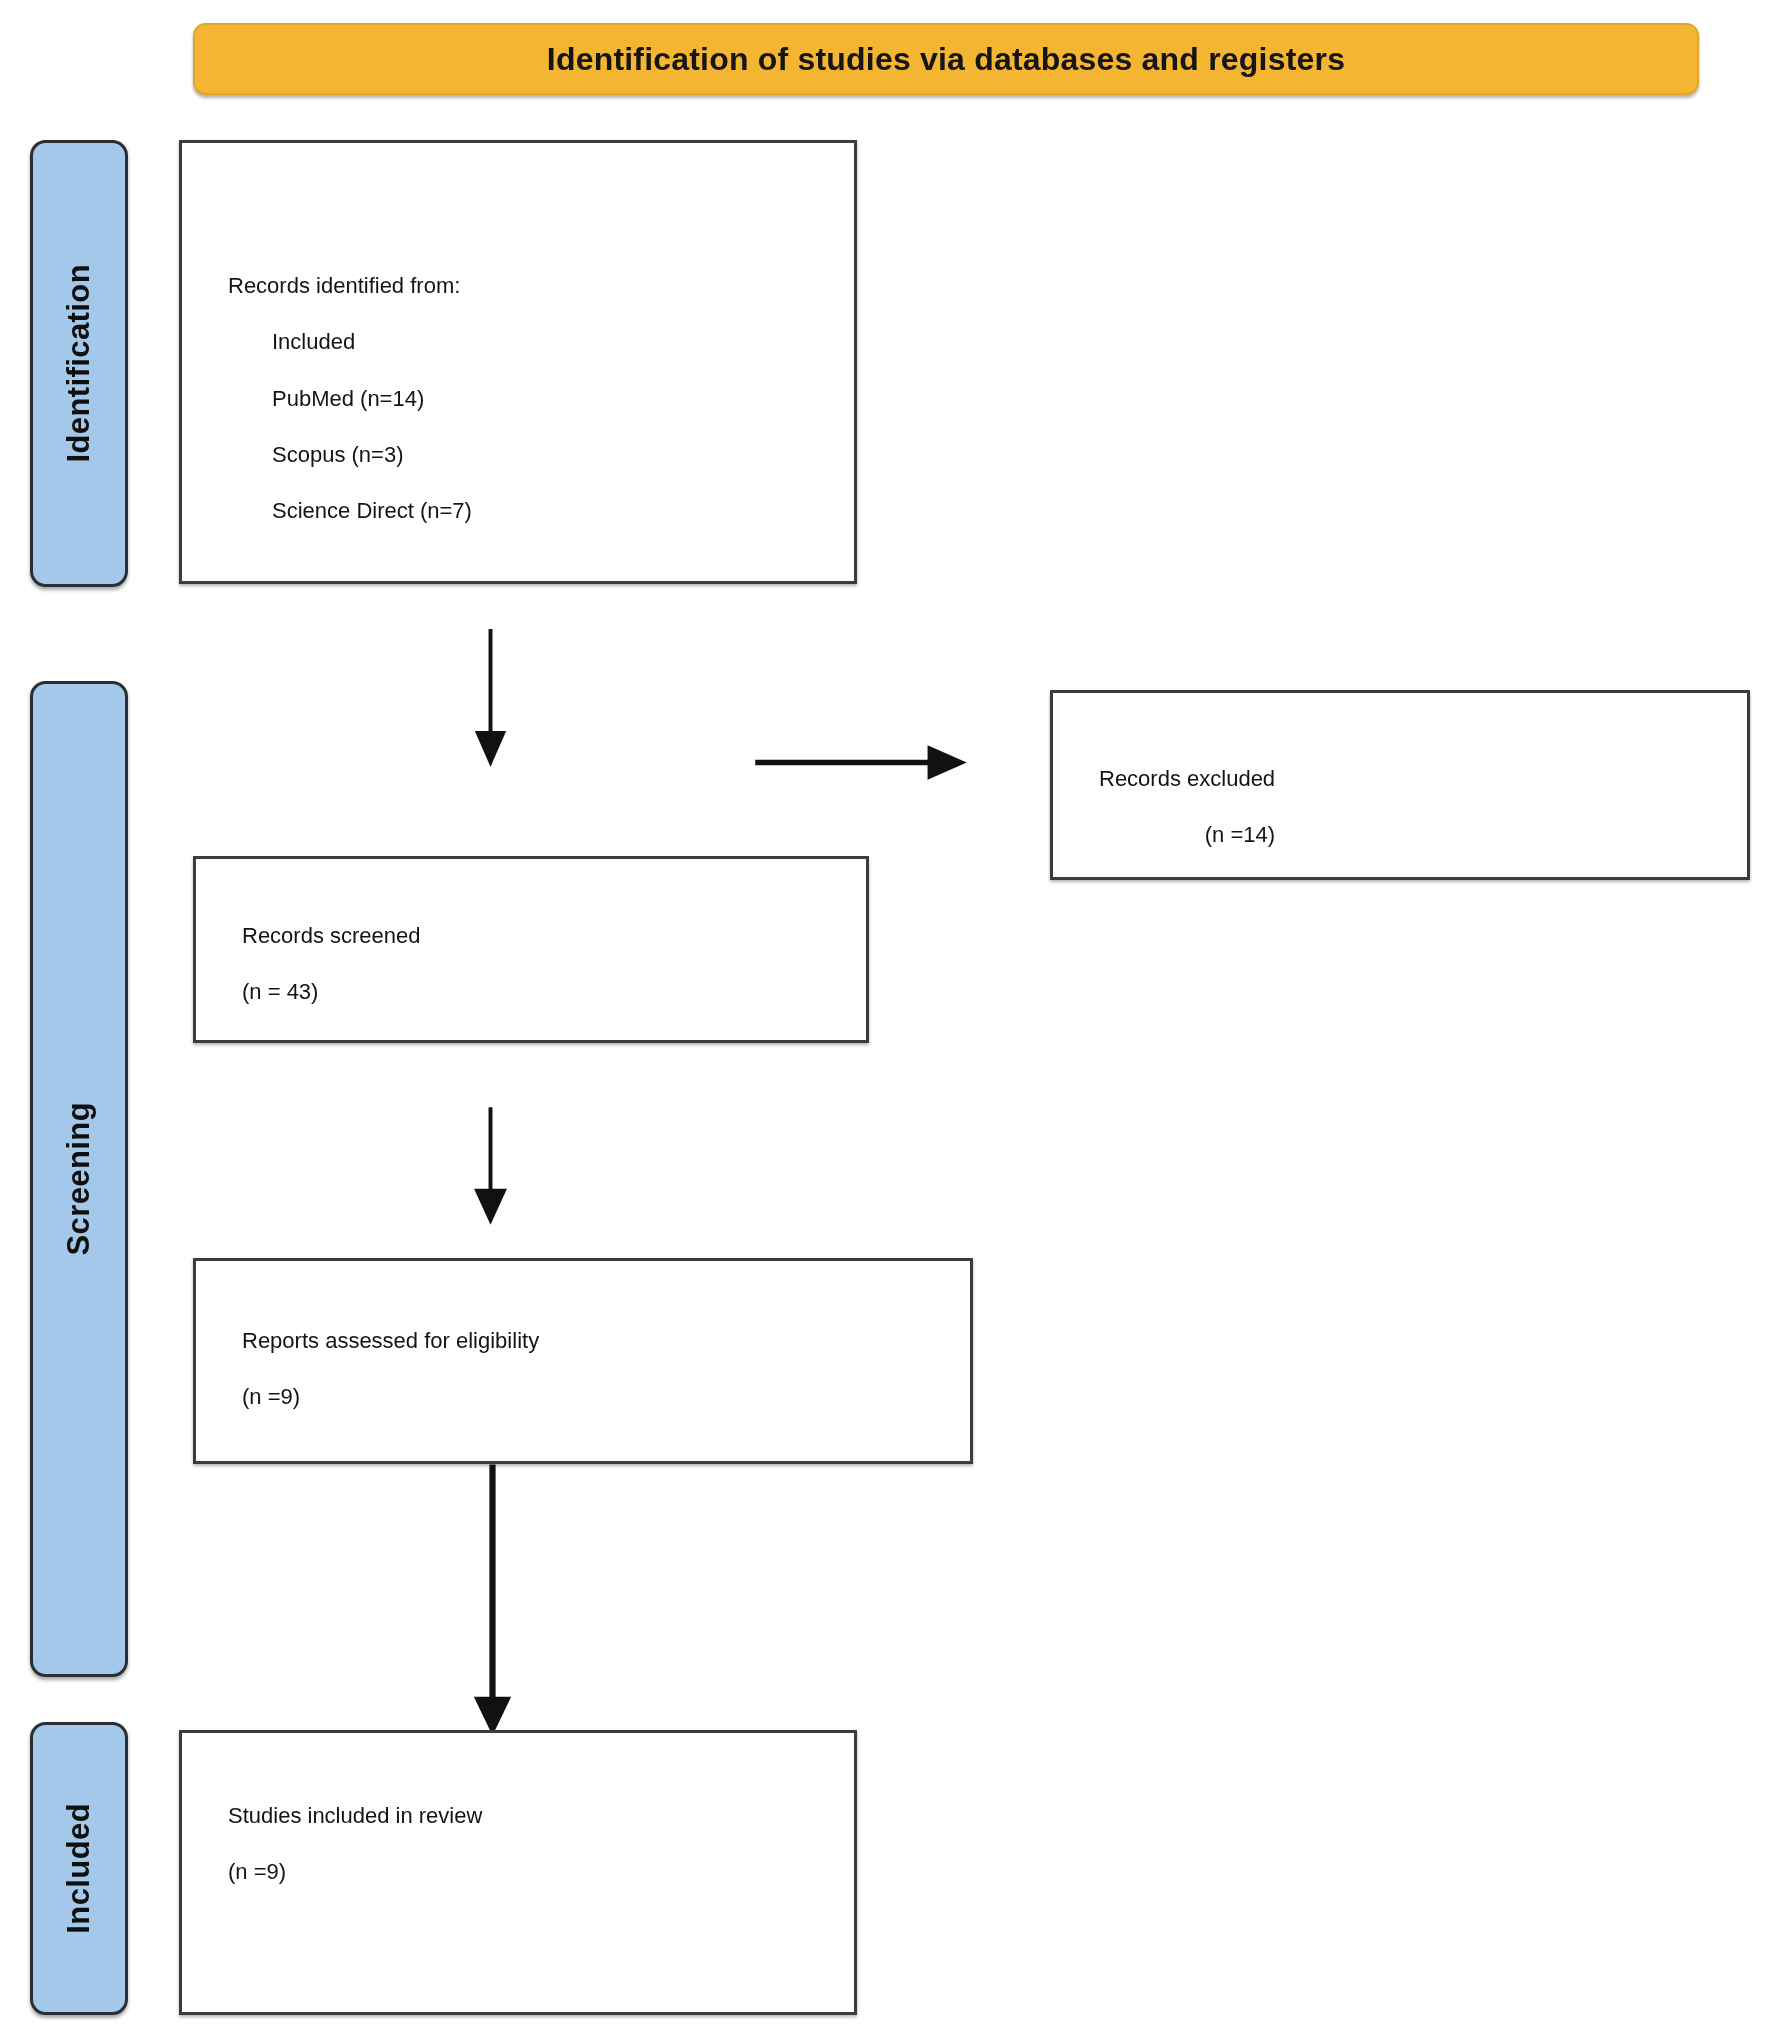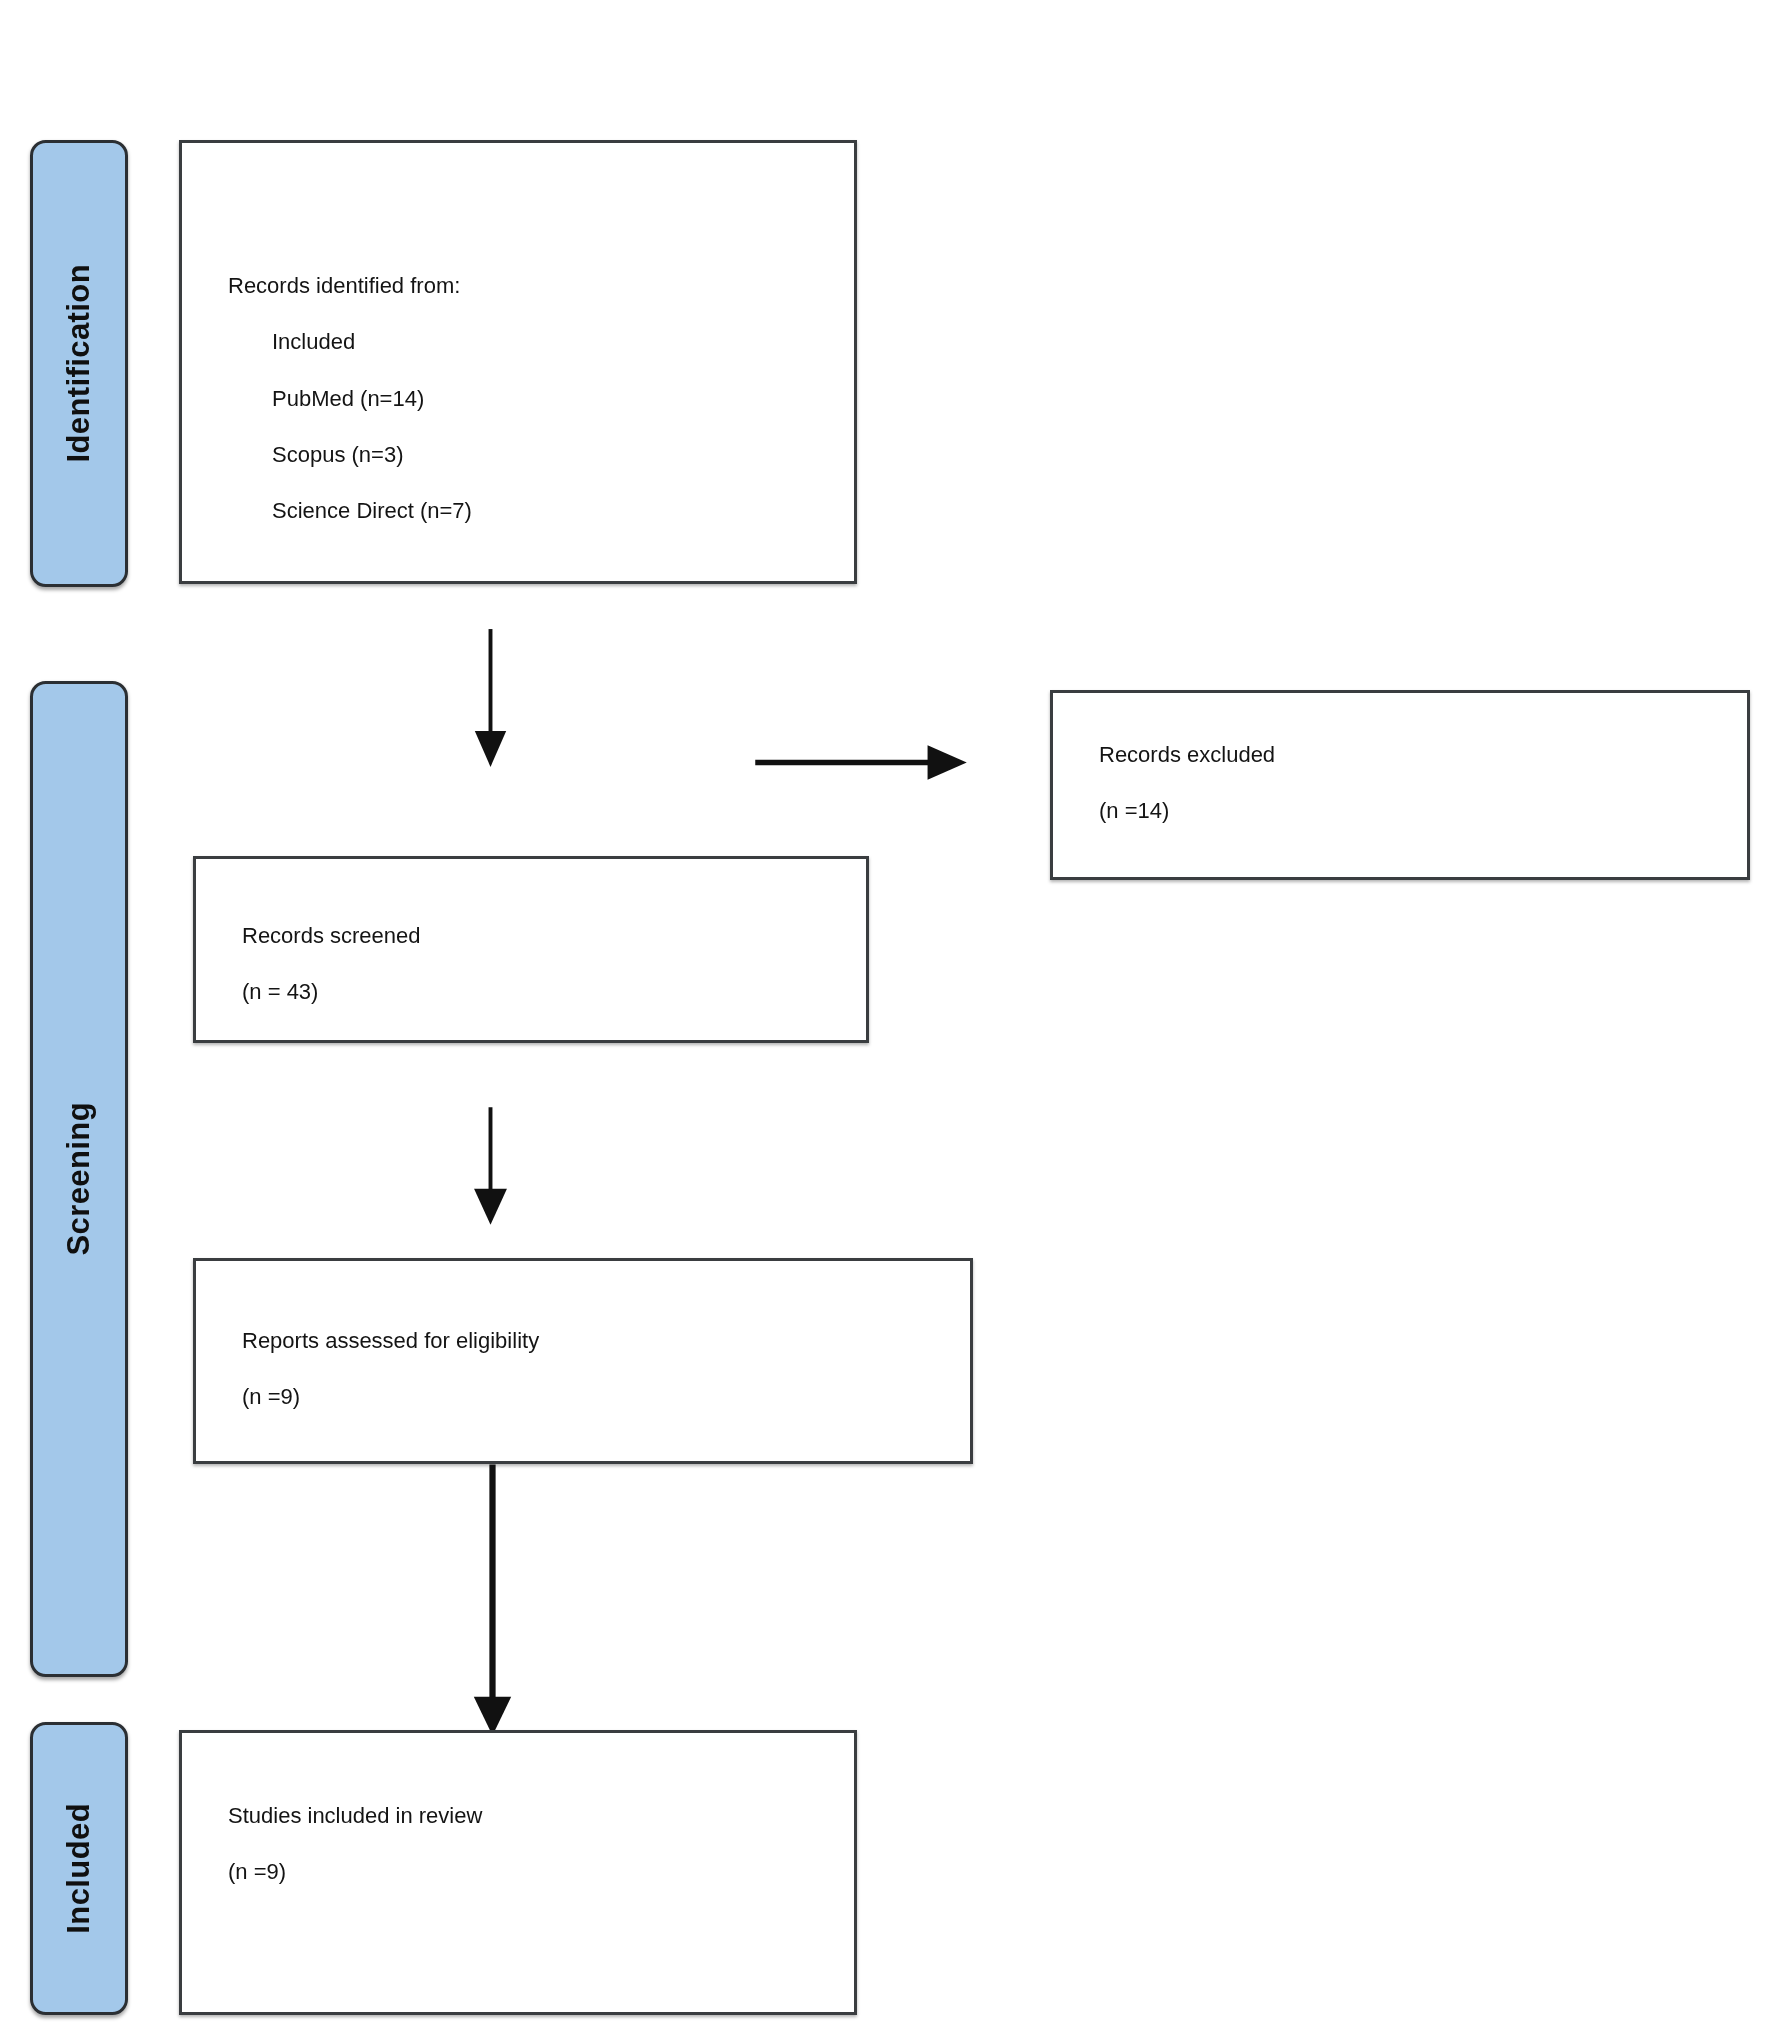--- a/index.html
+++ b/index.html
@@ -92,21 +92,21 @@
   .box-identified { left: 179px; top: 140px;  width: 678px; height: 444px; }
   .box-identified .flow-box-text { top: 101px; }
   .box-identified .indent { padding-left: 44px; display: block; }
 
   
   .box-screened   { left: 193px; top: 856px; width: 676px; height: 187px; }
   .box-screened .flow-box-text { top: 35px; }
 
   
   .box-excluded   { left: 1050px; top: 690px;  width: 700px; height: 190px; }
-  .box-excluded .flow-box-text { top: 20px; }
+  .box-excluded .flow-box-text { top: 44px; text-align: right; }
 
   
   .box-eligibility { left: 193px; top: 1258px; width: 780px; height: 206px; }
   .box-eligibility .flow-box-text { top: 38px; }
 
   
   .box-included    { left: 179px; top: 1730px; width: 678px; height: 285px; }
   .box-included .flow-box-text { top: 41px; }
 
   
@@ -116,20 +116,23 @@
   .arrow-identified-to-screened { left: 467px; top: 629px;  width: 47px;  height: 138px; }
   .arrow-screened-to-eligible   { left: 467px; top: 1107px; width: 47px;  height: 118px; }
   .arrow-eligible-to-included   { left: 466px; top: 1463px; width: 53px;  height: 274px; }
   .arrow-screened-to-excluded   { left: 755px; top: 739px;  width: 212px; height: 47px; }
 </style>
 </head>
 <body>
 
 <div id="canvas">
 
+  <div class="header-banner">
+    <div class="header-banner-title">Identification of studies via databases and registers</div>
+  </div>
 
   <div class="stage-bar stage-identification">
     <div class="stage-bar-label">Identification</div>
   </div>
 
   <div class="stage-bar stage-screening">
     <div class="stage-bar-label">Screening</div>
   </div>
 
   <div class="stage-bar stage-included">

